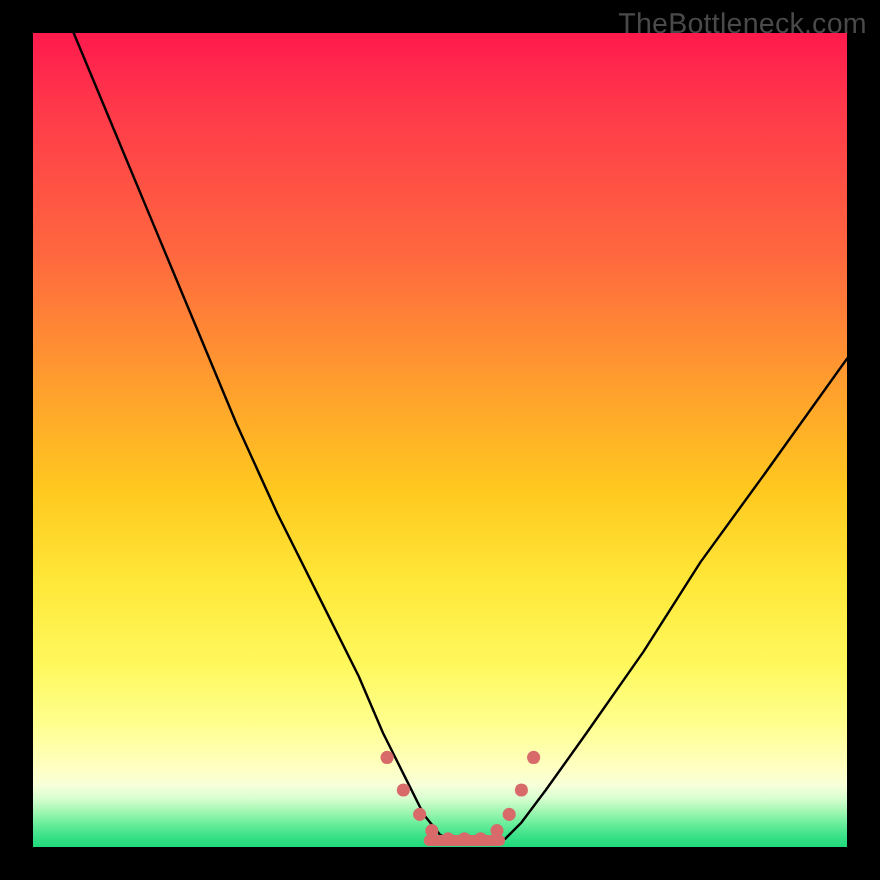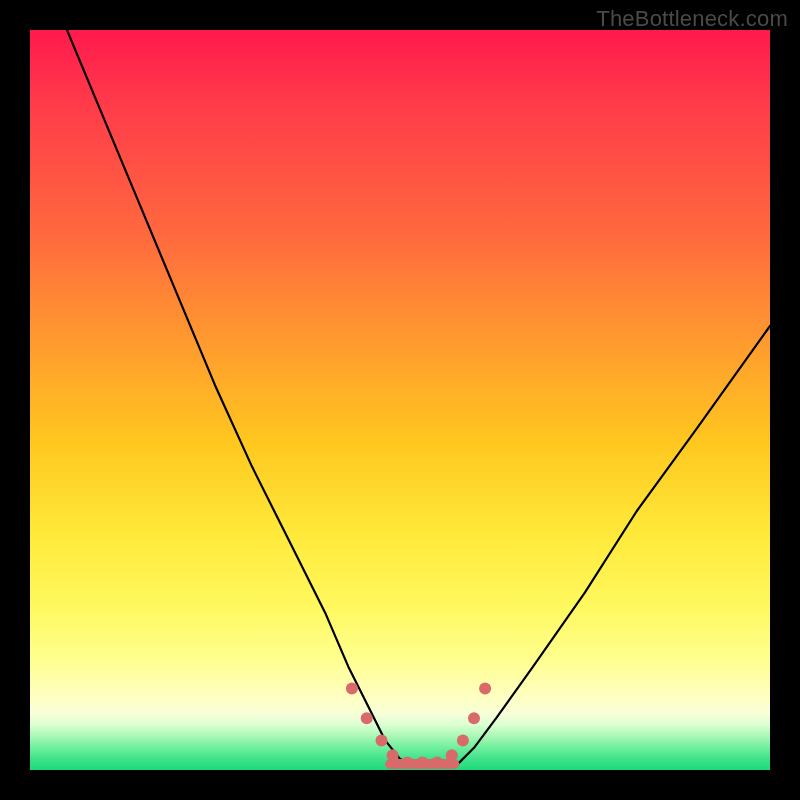--- a/index.html
+++ b/index.html
@@ -45,21 +45,21 @@
       #6fef9d 97%,
       #3fe28a 98.5%,
       #1fd97b 100%
     );
   }
   .watermark {
     position: absolute;
     top: 6px;
     right: 12px;
     color: #4a4a4a;
-    font-size: 22px;
+    font-size: 26px;
     letter-spacing: 0.2px;
     font-weight: 500;
     user-select: none;
   }
   svg.curve {
     position: absolute;
     inset: 0;
   }
 </style>
 </head>

